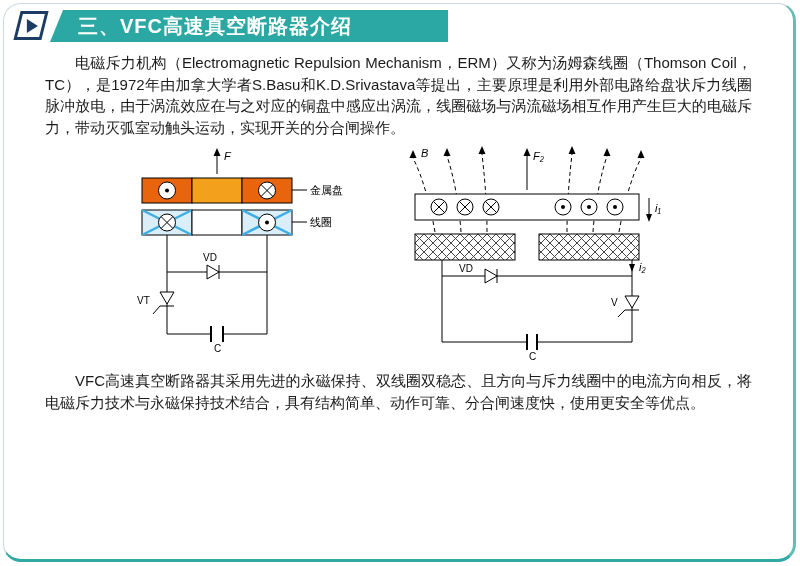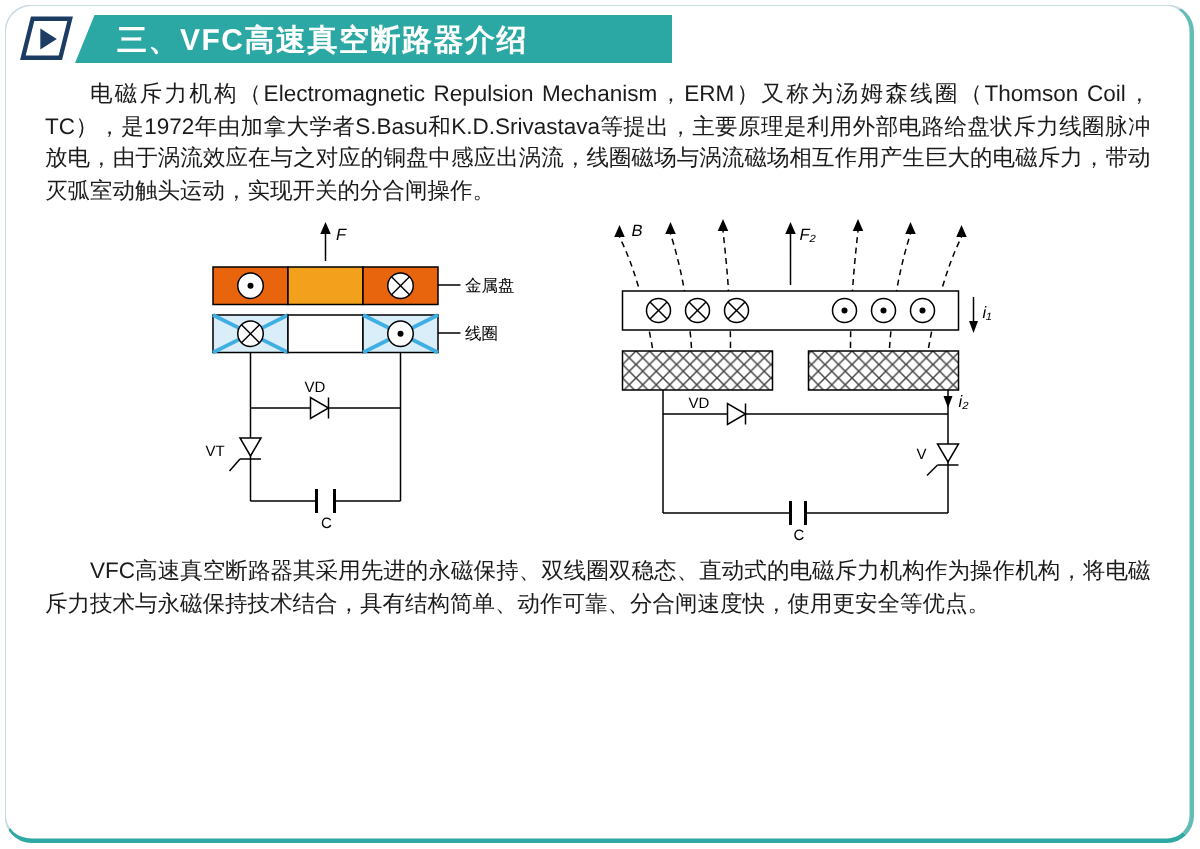--- a/index.html
+++ b/index.html
@@ -7,21 +7,21 @@
   .page{position:absolute;left:3px;top:3px;width:793px;height:559px;box-sizing:border-box;background:#fff;
         border:1px solid #c9dae3;border-right:3px solid #63bcb6;border-bottom:3px solid #2fa9a3;border-radius:18px;overflow:hidden;}
   .header{position:absolute;left:10px;top:6px;height:16px;width:460px;}
   .icon-box{position:absolute;left:3px;top:1px;width:28px;height:29px;background:#fff;border:3px solid #1c3c64;
             transform:skewX(-14deg);box-sizing:border-box;z-index:2;display:flex;align-items:center;justify-content:center;}
   .icon-arrow{width:0;height:0;border-left:11px solid #1c3c64;border-top:7px solid transparent;border-bottom:7px solid transparent;transform:skewX(14deg);margin-left:2px;}
   .banner{position:absolute;left:36px;top:0;width:398px;height:32px;background:#2ba8a3;
           clip-path:polygon(13px 0,100% 0,100% 100%,0 100%);display:flex;align-items:center;padding-left:28px;box-sizing:border-box;}
   .title{color:#fff;font-weight:bold;font-size:20px;letter-spacing:1px;white-space:nowrap;}
   .content{position:absolute;left:0;top:42px;right:0;bottom:0;padding:0 24px;}
-  .content p{margin:6px 2px;font-size:15px;line-height:21.5px;text-align:justify;text-indent:2em;color:#1b1b1b;}
+  .content p{margin:6px 17px;font-size:15px;line-height:21.5px;text-align:justify;text-indent:2em;color:#1b1b1b;}
   .figures{display:flex;justify-content:center;align-items:flex-start;gap:48px;margin:4px 0 2px;height:220px;}
   svg{overflow:visible;}
   svg text{font-family:"Liberation Sans","DejaVu Sans",sans-serif;}
   .lbl{font-size:11px;fill:#000;}
   .lbl-i{font-size:11px;font-style:italic;fill:#000;}
   .lbl-s{font-size:10px;fill:#000;}
   .wire{stroke:#000;stroke-width:1;fill:none;}
   .wire2{stroke:#000;stroke-width:2;fill:none;}
   .dash{stroke:#000;stroke-width:1;fill:none;stroke-dasharray:4 3;}
   .sym{fill:#fff;stroke:#000;stroke-width:1;}
@@ -182,17 +182,17 @@
           <line class="wire" x1="45" y1="198" x2="130" y2="198"></line>
           <line class="wire" x1="140" y1="198" x2="235" y2="198"></line>
           <line class="wire2" x1="130" y1="190" x2="130" y2="206"></line>
           <line class="wire2" x1="140" y1="190" x2="140" y2="206"></line>
           <text class="lbl-s" x="132" y="216">C</text>
         </g>
       </svg>
 
     </div>
 
-    <p>VFC高速真空断路器其采用先进的永磁保持、双线圈双稳态、直动式的电磁斥力机构作为操作机构，将电磁斥力技术与永磁保持技术结合，具有结构简单、动作可靠、分合闸速度快，使用更安全等优点。</p>
+    <p>VFC高速真空断路器其采用先进的永磁保持、双线圈双稳态、且方向与斥力线圈中的电流方向相反，将电磁斥力技术与永磁保持技术结合，具有结构简单、动作可靠、分合闸速度快，使用更安全等优点。</p>
   </div>
 
  </div>
 </div>
 
 </body></html>

